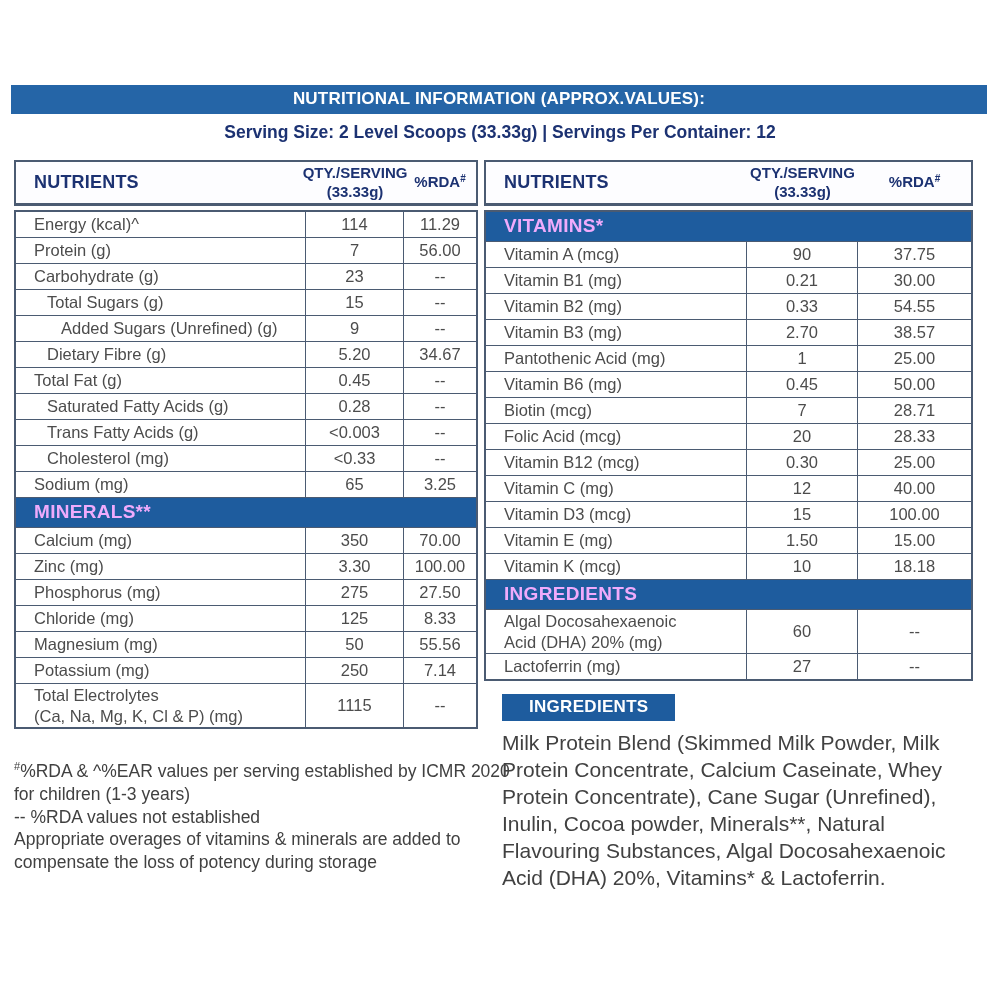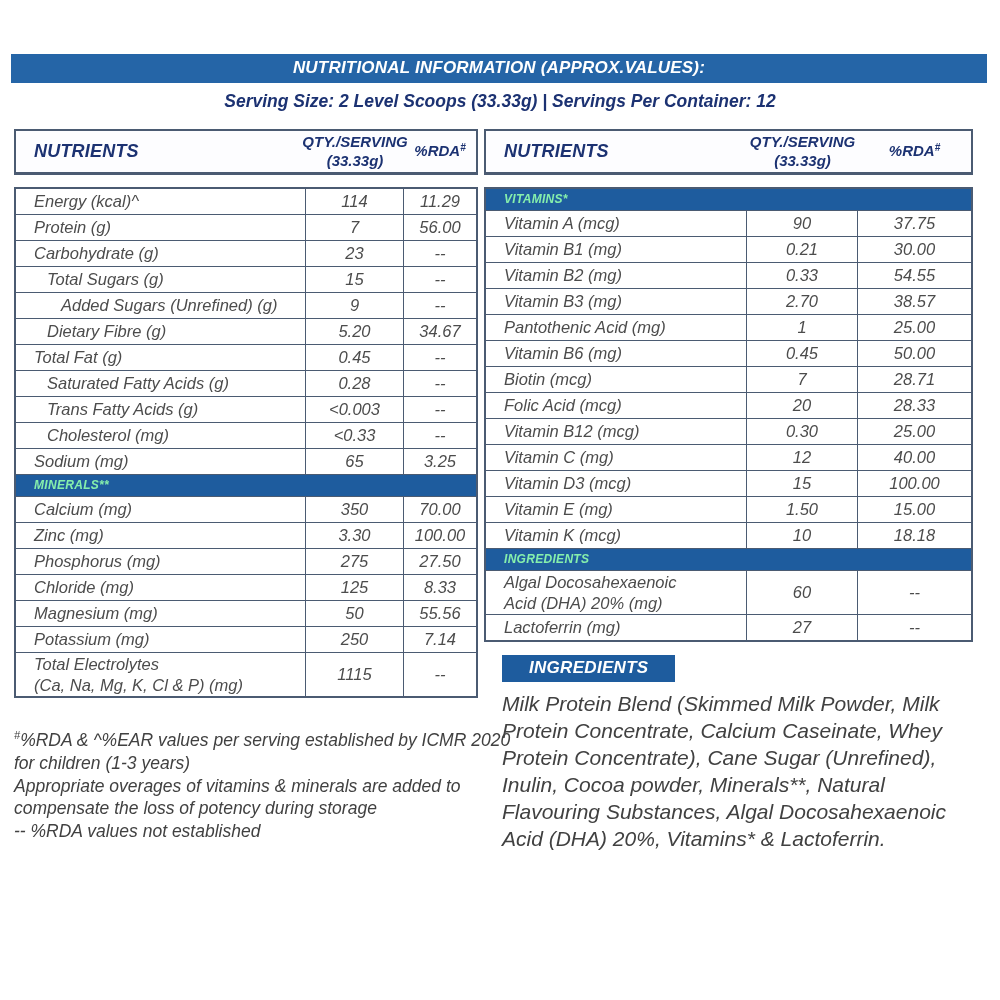--- a/index.html
+++ b/index.html
@@ -11,21 +11,21 @@
     --border: #4b5b72;
   }
   * { box-sizing: border-box; }
   html, body { margin: 0; padding: 0; }
   body {
     width: 1000px; height: 1000px;
     background: #ffffff;
     font-family: "Liberation Sans", sans-serif;
     overflow: hidden;
   }
-  .page { width: 1000px; height: 1000px; padding-top: 54px; font-style: italic; }
+  .page { width: 1000px; height: 1000px; padding-top: 85px; }
 
   .banner {
     margin: 0 13px 0 11px;
     background: var(--banner-blue);
     color: #ffffff;
     font-weight: bold;
     font-size: 17px;
     letter-spacing: 0.2px;
     text-align: center;
     padding: 4px 0 5px 0;
@@ -65,21 +65,21 @@
   .h-qty, .h-rda {
     display: flex; align-items: center; justify-content: center;
     text-align: center;
     font-weight: bold; font-size: 15px; color: var(--navy);
     white-space: pre-line; line-height: 1.25;
   }
   .hsup { font-size: 10px; margin-top: -6px; }
 
   .tbody {
     border: 2px solid var(--border);
-    margin-top: 12px;
+    margin-top: 4px;
     background: #fff;
   }
   .row { display: grid; }
   .row + .row, .row + .section-row, .section-row + .row { border-top: 1.5px solid var(--border); }
   .cell {
     display: flex; align-items: center;
     min-height: 25px;
     font-size: 16.5px; color: var(--row-text);
     padding: 1px 2px;
     line-height: 1.25;
@@ -89,23 +89,23 @@
     border-right: 1.5px solid var(--border);
     white-space: pre-line;
   }
   .qty-cell { justify-content: center; border-right: 1.5px solid var(--border); }
   .rda-cell { justify-content: center; }
   .ind1 .name-cell { padding-left: 31px; }
   .ind2 .name-cell { padding-left: 45px; }
 
   .section-row {
     background: var(--section-blue);
-    color: #86efac;
+    color: #f0abfc;
     font-weight: bold;
-    font-size: 12px;
+    font-size: 19px;
     letter-spacing: 0.3px;
     padding: 3px 0 4px 18px;
   }
 
   .footnotes {
     margin-top: 30px;
     width: 498px;
     font-size: 17.5px;
     color: var(--body-text);
     line-height: 1.3;
@@ -240,22 +240,22 @@
               <div class="cell name-cell">Total Electrolytes
 (Ca, Na, Mg, K, Cl &amp; P) (mg)</div>
               <div class="cell qty-cell">1115</div>
               <div class="cell rda-cell">--</div>
             </div>
           </div>
       </div>
 
       <div class="footnotes">
         <div class="fn"><sup>#</sup><span>%RDA &amp; ^%EAR values per serving established by ICMR 2020 for children (1-3 years)</span></div>
+        <div class="fn">-- %RDA values not established</div>
         <div class="fn">Appropriate overages of vitamins &amp; minerals are added to compensate the loss of potency during storage</div>
-        <div class="fn">-- %RDA values not established</div>
       </div>
     </div>
 
     <div class="col-right">
       <div class="ntable right-t">
         <div class="thead">
           <div class="h-name">NUTRIENTS</div>
           <div class="h-qty">QTY./SERVING
 (33.33g)</div>
           <div class="h-rda"><span>%RDA</span><sup class="hsup">#</sup></div>

